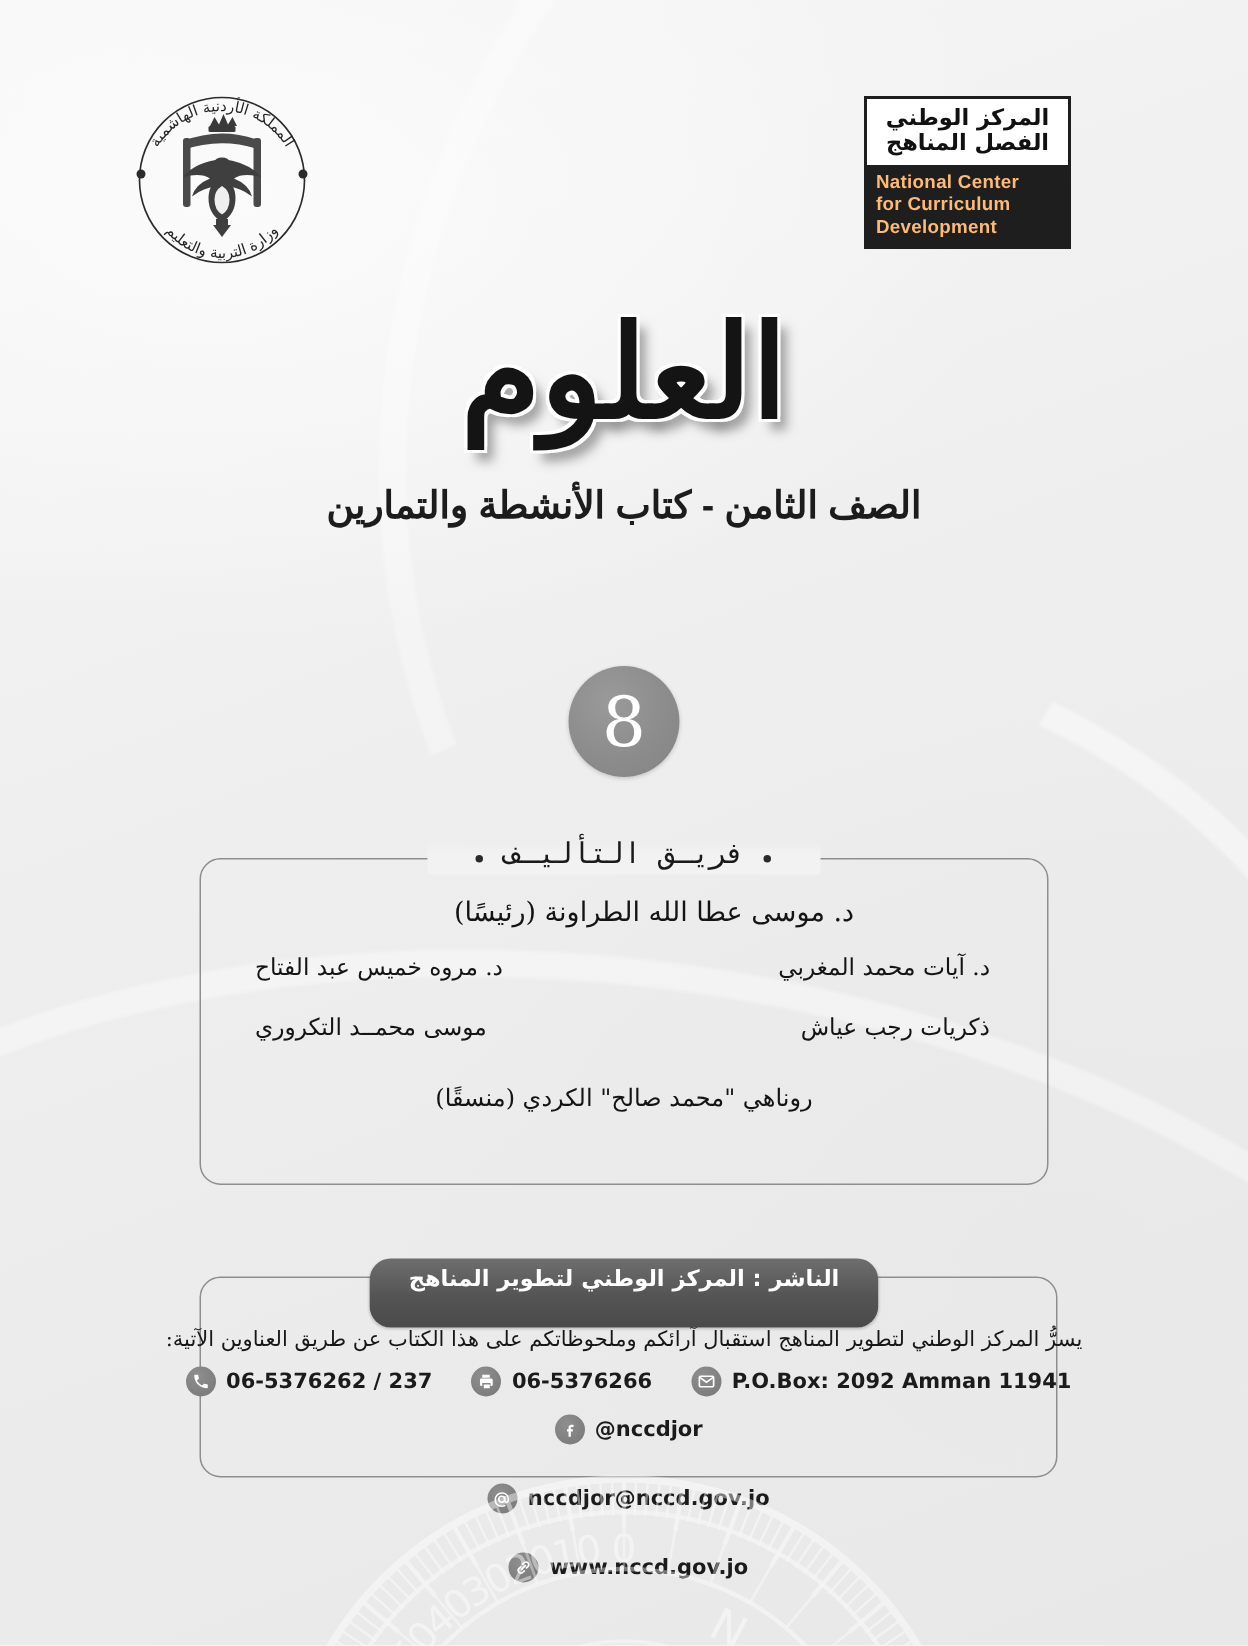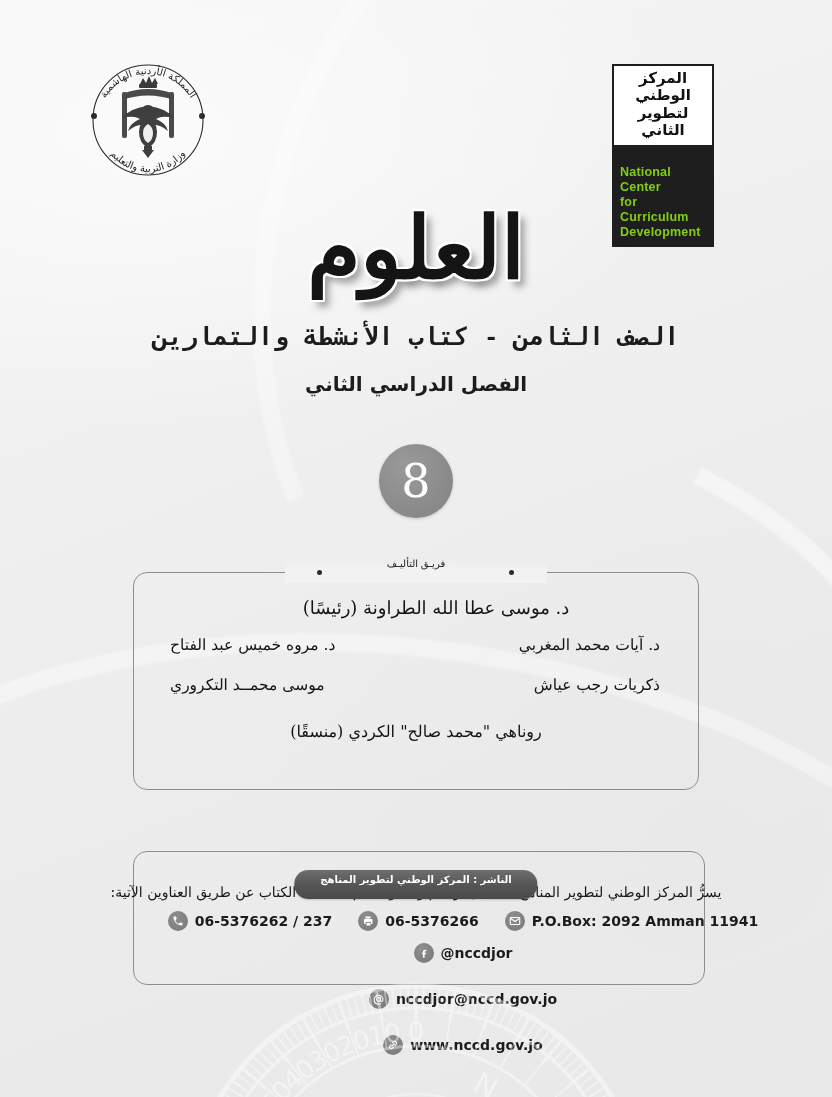--- a/index.html
+++ b/index.html
@@ -36,42 +36,42 @@
   
   .emblem {
     position: absolute;
     left: 78px;
     top: 58px;
     width: 140px;
     height: 122px;
   }
   .nccd-logo {
     position: absolute;
-    left: 612px;
+    left: 576px;
     top: 64px;
-    width: 102px;
+    width: 138px;
     border: 2.5px solid #1e1e1e;
     background: #1e1e1e;
     box-sizing: border-box;
   }
   .nccd-ar {
     background: #ffffff;
     color: #111;
     text-align: center;
     padding: 4px 4px 5px;
     font-family: "DejaVu Sans", sans-serif;
     font-size: 15px;
     line-height: 1.16;
     font-weight: 600;
     direction: rtl;
   }
   .nccd-en {
     background: #1e1e1e;
-    color: #84cc16;
-    padding: 20px 6px 5px;
+    color: #fdba74;
+    padding: 4px 6px 5px;
     font-size: 12.5px;
     line-height: 1.2;
     font-weight: bold;
     letter-spacing: .2px;
     direction: ltr;
     text-align: left;
   }
 
   
   .title-main {
@@ -90,21 +90,21 @@
      -2px 2px 0 #ffffff,
       2px -2px 0 #ffffff,
      -2px -2px 0 #ffffff,
       6px 7px 7px rgba(90,90,90,0.55);
   }
   .title-sub1 {
     position: absolute;
     left: 0; right: 0;
     top: 322px;
     text-align: center;
-    font-family: Liberation Mono, monospace;
+    font-family: Liberation Sans, sans-serif;
     font-size: 25px;
     font-weight: bold;
     color: #1c1c1c;
     direction: rtl;
   }
   .title-sub2 {
     position: absolute;
     left: 0; right: 0;
     top: 372px;
     text-align: center;
@@ -152,22 +152,22 @@
     transform: translateX(-50%);
     width: 262px;
     height: 22px;
     background: linear-gradient(180deg, rgba(243,243,243,0) 0%, #f2f2f2 40%, #f2f2f2 100%);
   }
   .legend-text {
     position: absolute;
     left: 50%;
     top: 558px;
     transform: translateX(-50%);
-    font-family: Liberation Sans, sans-serif;
-    font-size: 10px;
+    font-family: Liberation Mono, monospace;
+    font-size: 19px;
     color: #1a1a1a;
     letter-spacing: 2px;
     direction: rtl;
     white-space: nowrap;
   }
   .legend-dot {
     position: absolute;
     top: 570px;
     width: 5px;
     height: 5px;
@@ -214,29 +214,28 @@
 
   
   .publisher-pill {
     position: absolute;
     left: 50%;
     top: 839px;
     transform: translateX(-50%);
     background: linear-gradient(180deg, #6e6e6e 0%, #545454 55%, #4a4a4a 100%);
     color: #ffffff;
     border-radius: 14px;
-    padding: 4px 26px 14px;
+    padding: 4px 26px 24px;
     font-family: "DejaVu Sans", sans-serif;
-    font-size: 10px;
+    font-size: 15px;
     font-weight: bold;
     direction: rtl;
     white-space: nowrap;
     z-index: 4;
     box-shadow: 0 1px 2px rgba(0,0,0,0.2);
-    margin-top: 31px;
   }
 
   
   .contact-panel {
     position: absolute;
     left: 133px;
     top: 851px;
     width: 572px;
     height: 134px;
     border: 1px solid #8e8e8e;
@@ -255,21 +254,20 @@
   }
   .contact-row {
     position: absolute;
     left: 133px;
     width: 572px;
     display: flex;
     justify-content: center;
     align-items: center;
     gap: 26px;
     direction: ltr;
-    padding-left: 44px;
   }
   .contact-row.row1 { top: 911px; }
   .contact-row.row2 { top: 943px; flex-direction: column; }
   .contact-item {
     display: flex;
     align-items: center;
     gap: 7px;
     font-family: "DejaVu Sans", sans-serif;
     font-size: 14px;
     font-weight: bold;
@@ -356,32 +354,31 @@
       <g fill="#3f3f3f">
         <path d="M64,92 l12,0 l-6,8 z"></path>
         <rect x="66" y="88" width="8" height="4"></rect>
       </g>
     </svg>
   </div>
 
   <div class="nccd-logo">
     <div class="nccd-ar">
       <div>المركز الوطني</div>
-      <div>لتطوير الثاني</div>
+      <div>الفصل المناهج</div>
     </div>
     <div class="nccd-en">
       <div>National Center</div>
       <div>for Curriculum</div>
       <div>Development</div>
     </div>
   </div>
 
   <div class="title-main">العلوم</div>
   <div class="title-sub1">الصف الثامن - كتاب الأنشطة والتمارين</div>
-  <div class="title-sub2">الفصل الدراسي الثاني</div>
 
   <div class="grade-badge">8</div>
 
   <div class="authors-panel"></div>
   <div class="legend-mask"></div>
   <div class="legend-dot left"></div>
   <div class="legend-dot right"></div>
   <div class="legend-text">فريـق التأليـف</div>
 
   <div class="author-lead">د. موسى عطا الله الطراونة (رئيسًا)</div>

